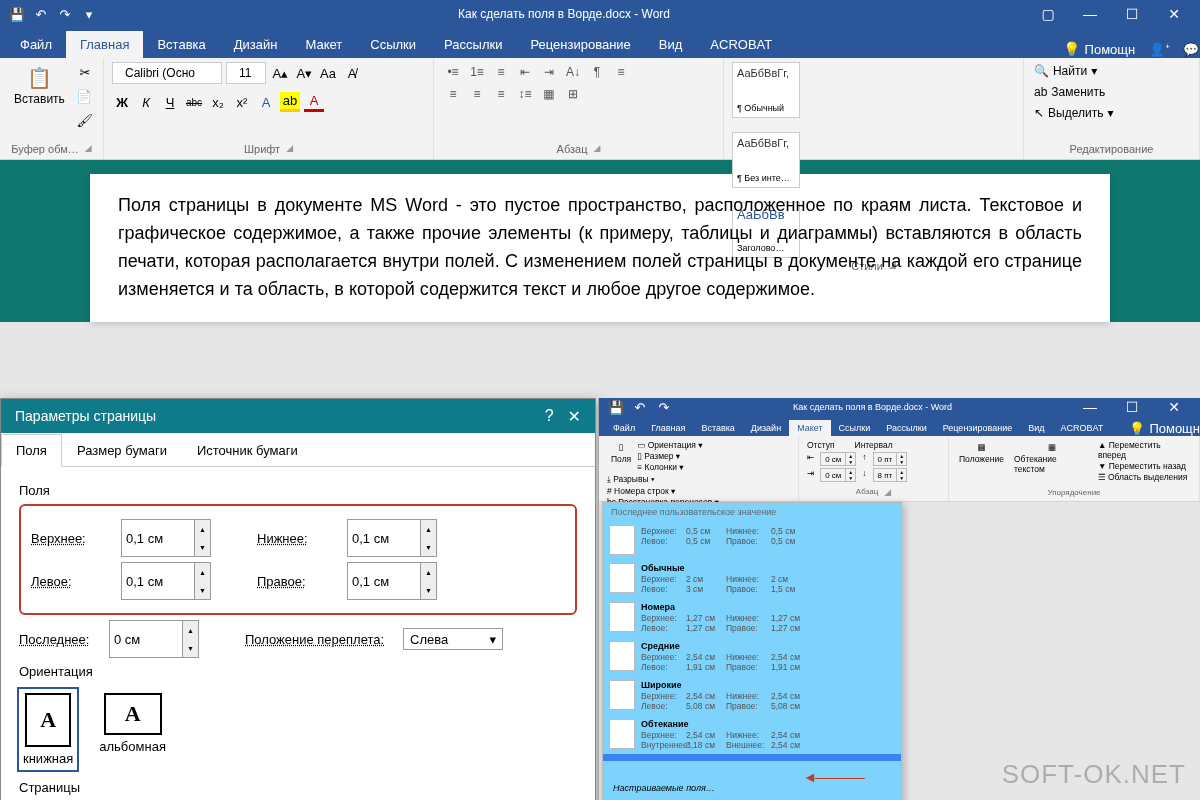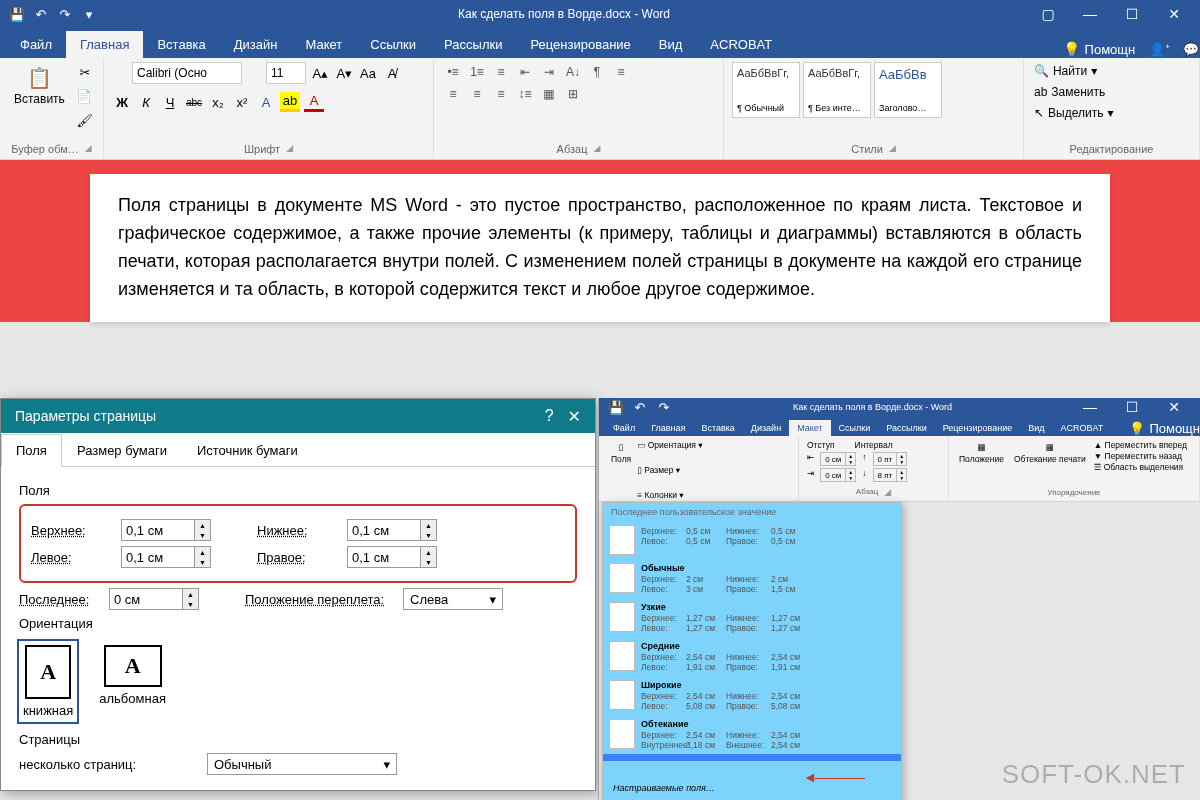--- a/index.html
+++ b/index.html
@@ -23,47 +23,47 @@
 
 .ribbon { height:102px; background:#f3f3f3; border-bottom:1px solid #d4d4d4; display:flex; font-size:12px; }
 .rgroup { border-right:1px solid #e1e1e1; padding:4px 8px 2px; display:flex; flex-direction:column; }
 .rgroup-body { flex:1; display:flex; align-items:flex-start; gap:4px; }
 .rgroup-label { text-align:center; font-size:11px; color:#666; padding:2px 0; display:flex; justify-content:center; gap:6px; }
 .dlaunch { font-size:9px; color:#999; cursor:pointer; }
 .bigbtn { display:flex; flex-direction:column; align-items:center; gap:2px; padding:4px 6px; cursor:pointer; }
 .bigbtn .bi { font-size:20px; }
 .smallcol { display:flex; flex-direction:column; gap:4px; justify-content:center; }
 .smallbtn { width:20px; height:20px; display:flex; align-items:center; justify-content:center; cursor:pointer; font-size:13px; }
-.font-combo { height:22px; border:1px solid #ccc; background:#fff; padding:0 4px; font-size:12px; display:flex; align-items:center;margin-left:20px; }
+.font-combo { height:22px; border:1px solid #ccc; background:#fff; padding:0 12px; font-size:12px; display:flex; align-items:center; }
 .fontrow { display:flex; gap:4px; margin-bottom:4px; align-items:center; }
-.sty-gal { display:flex; gap:3px; }
+.sty-gal { display:flex; gap:14px;flex-direction:column; }
 .sty-item { width:68px; height:56px; border:1px solid #ccc; background:#fff; padding:4px; font-size:9px; display:flex; flex-direction:column; justify-content:space-between; cursor:pointer; }
 .sty-prev { font-size:11px; color:#333; }
 .editcol { display:flex; flex-direction:column; gap:3px; font-size:12px; }
 .editlnk { display:flex; gap:4px; cursor:pointer; padding:2px 2px; }
 
 
-.docarea { background:#ef4444; padding:14px 0 0 90px; }
+.docarea { background:#0f766e; padding:14px 0 0 90px; }
 .page { width:1020px; background:#fff; padding:18px 28px; box-shadow:0 2px 6px rgba(0,0,0,.15); font-size:18px; line-height:1.55; color:#000; text-align:justify; }
 
 
 .dialog { position:absolute; left:0; top:398px; width:596px; background:#fff; border:1px solid #888; box-shadow:3px 3px 12px rgba(0,0,0,.3); font-size:13px; }
 .dlg-title { background:#0f7a8a; color:#fff; height:34px; display:flex; align-items:center; padding:0 14px; font-size:14px; }
 .dlg-title-r { margin-left:auto; display:flex; gap:14px; font-size:16px; }
 .dlg-title-r span { cursor:pointer; }
 .dlg-tabs { display:flex; border-bottom:1px solid #ccc; background:#fff; }
 .dtab { padding:8px 14px; cursor:pointer; border:1px solid transparent; position:relative; top:1px; }
 .dtab.active { border:1px solid #ccc; border-bottom:1px solid #fff; background:#fff; }
 .dlg-body { padding:10px 18px; }
 .sect-lbl { margin:6px 0; }
 .fields-box { border:2px solid #c0392b; border-radius:6px; padding:8px 10px; }
 .frow { display:flex; align-items:center; margin:5px 0; gap:8px; }
 .flabel { width:82px; text-decoration:underline; text-decoration-style:dotted; }
 .flabel2 { width:150px; text-decoration:underline; text-decoration-style:dotted; }
-.spin { display:flex; border:1px solid #999; height:22px; }
+.spin { display:flex; border:1px solid #999; height:38px; }
 .spin input { border:none; width:72px; padding:0 4px; font-size:13px; }
 .spin .sp { width:16px; display:flex; flex-direction:column; border-left:1px solid #999; }
 .spin .sp div { flex:1; font-size:7px; display:flex; align-items:center; justify-content:center; cursor:pointer; background:#eee; }
 .orient { display:flex; gap:18px; margin:10px 0; }
 .orient-opt { display:flex; flex-direction:column; align-items:center; gap:4px; cursor:pointer; padding:4px; }
 .orient-opt.sel { outline:2px solid #2b579a; }
 .orient-ico { width:46px; height:54px; border:2px solid #000; display:flex; align-items:center; justify-content:center; font-size:22px; font-weight:bold; font-family:serif; }
 .orient-ico.land { width:58px; height:42px; }
 .combo { border:1px solid #999; height:22px; width:190px; display:flex; align-items:center; padding:0 6px; justify-content:space-between; cursor:pointer; }
 
@@ -367,21 +367,21 @@
         <span>💡 <span>Помощн</span></span>
       </div>
   </div>
   <div class="ribbon">
     <div class="rgroup" style="width:200px">
       <div class="rgroup-body" style="gap:2px;flex-wrap:wrap;font-size:8.5px">
         <div class="bigbtn" style="padding:2px 4px">
             <span>▯</span>
             <span>Поля</span>
           </div>
-        <div style="display:flex;flex-direction:column;gap:15px">
+        <div style="display:flex;flex-direction:column;gap:1px">
           <span>▭ <span>Ориентация</span> ▾</span>
           <span>▯ <span>Размер</span> ▾</span>
           <span>≡ <span>Колонки</span> ▾</span>
         </div>
         <div style="display:flex;flex-direction:column;gap:1px">
           <span>⤓ <span>Разрывы</span> ▾</span>
           <span># <span>Номера строк</span> ▾</span>
           <span>bc <span>Расстановка переносов</span> ▾</span>
         </div>
       </div>
@@ -429,21 +429,21 @@
         </div>
     </div>
     <div class="rgroup" style="flex:1">
       <div class="rgroup-body" style="font-size:8.5px;gap:6px">
         <div class="bigbtn" style="padding:2px">
             <span>▦</span>
             <span>Положение</span>
           </div>
         <div class="bigbtn" style="padding:2px">
             <span>▦</span>
-            <span>Обтекание печати</span>
+            <span>Обтекание текстом</span>
           </div>
         <div style="display:flex;flex-direction:column;gap:1px">
           <span>▲ <span>Переместить вперед</span></span>
           <span>▼ <span>Переместить назад</span></span>
           <span>☰ <span>Область выделения</span></span>
         </div>
       </div>
       <div class="rgroup-label">
           <span>Упорядочение</span>
         </div>
@@ -481,21 +481,21 @@
     <span>Левое:</span>
               <span>3 см</span>
               <span>Правое:</span>
               <span>1,5 см</span>
             </div>
           </div>
         </div>
         <div class="mm-item">
           <div class="mm-ico"></div>
     <div class="mm-body">
-            <div class="mm-name">Узкие</div>
+            <div class="mm-name">Номера</div>
     <div class="mm-grid">
               <span>Верхнее:</span>
               <span>1,27 см</span>
               <span>Нижнее:</span>
               <span>1,27 см</span>
     <span>Левое:</span>
               <span>1,27 см</span>
               <span>Правое:</span>
               <span>1,27 см</span>
             </div>

